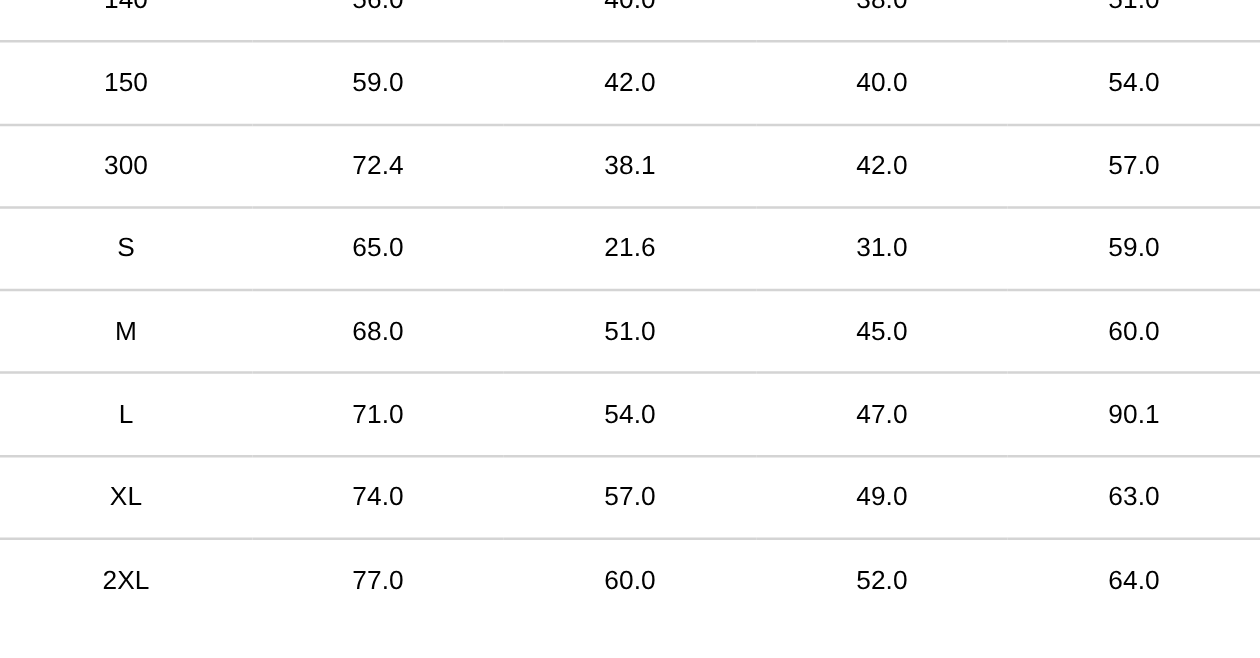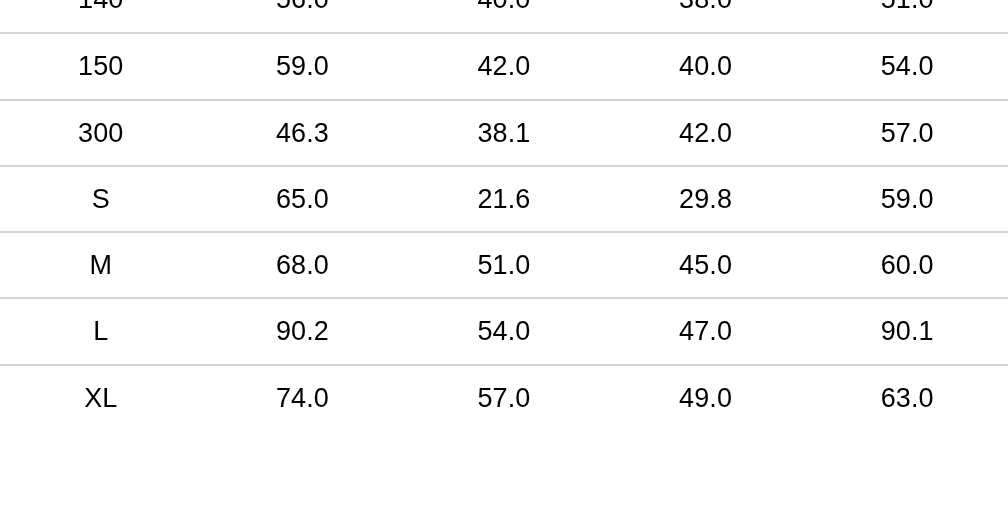--- a/index.html
+++ b/index.html
@@ -46,21 +46,21 @@
     height: 66.3px;
   }
 
   table.size-chart tr + tr {
     border-top: 2px solid #d4d4d4;
   }
 
   table.size-chart td {
     text-align: center;
     vertical-align: middle;
-    font-size: 27px;
+    font-size: 21px;
     line-height: 1.2;
     color: #000000;
     font-weight: 400;
     padding: 0;
     white-space: nowrap;
     letter-spacing: 0.1px;
   }
 
   td.size-cell {
     font-size: 23px;
@@ -89,49 +89,56 @@
           </tr>
           <tr>
             <td class="size-cell">150</td>
             <td>59.0</td>
             <td>42.0</td>
             <td>40.0</td>
             <td>54.0</td>
           </tr>
           <tr>
             <td class="size-cell">300</td>
-            <td>46.3</td>
+            <td>72.4</td>
             <td>38.1</td>
             <td>42.0</td>
             <td>57.0</td>
           </tr>
           <tr>
             <td class="size-cell">S</td>
             <td>65.0</td>
             <td>21.6</td>
-            <td>29.8</td>
+            <td>31.0</td>
             <td>59.0</td>
           </tr>
           <tr>
             <td class="size-cell">M</td>
             <td>68.0</td>
             <td>51.0</td>
             <td>45.0</td>
             <td>60.0</td>
           </tr>
           <tr>
             <td class="size-cell">L</td>
-            <td>90.2</td>
+            <td>71.0</td>
             <td>54.0</td>
             <td>47.0</td>
             <td>90.1</td>
           </tr>
           <tr>
             <td class="size-cell">XL</td>
             <td>74.0</td>
             <td>57.0</td>
             <td>49.0</td>
             <td>63.0</td>
           </tr>
+          <tr>
+            <td class="size-cell">2XL</td>
+            <td>77.0</td>
+            <td>60.0</td>
+            <td>52.0</td>
+            <td>64.0</td>
+          </tr>
         </tbody>
     </table>
   </div>
 </div>
 
 </body></html>

